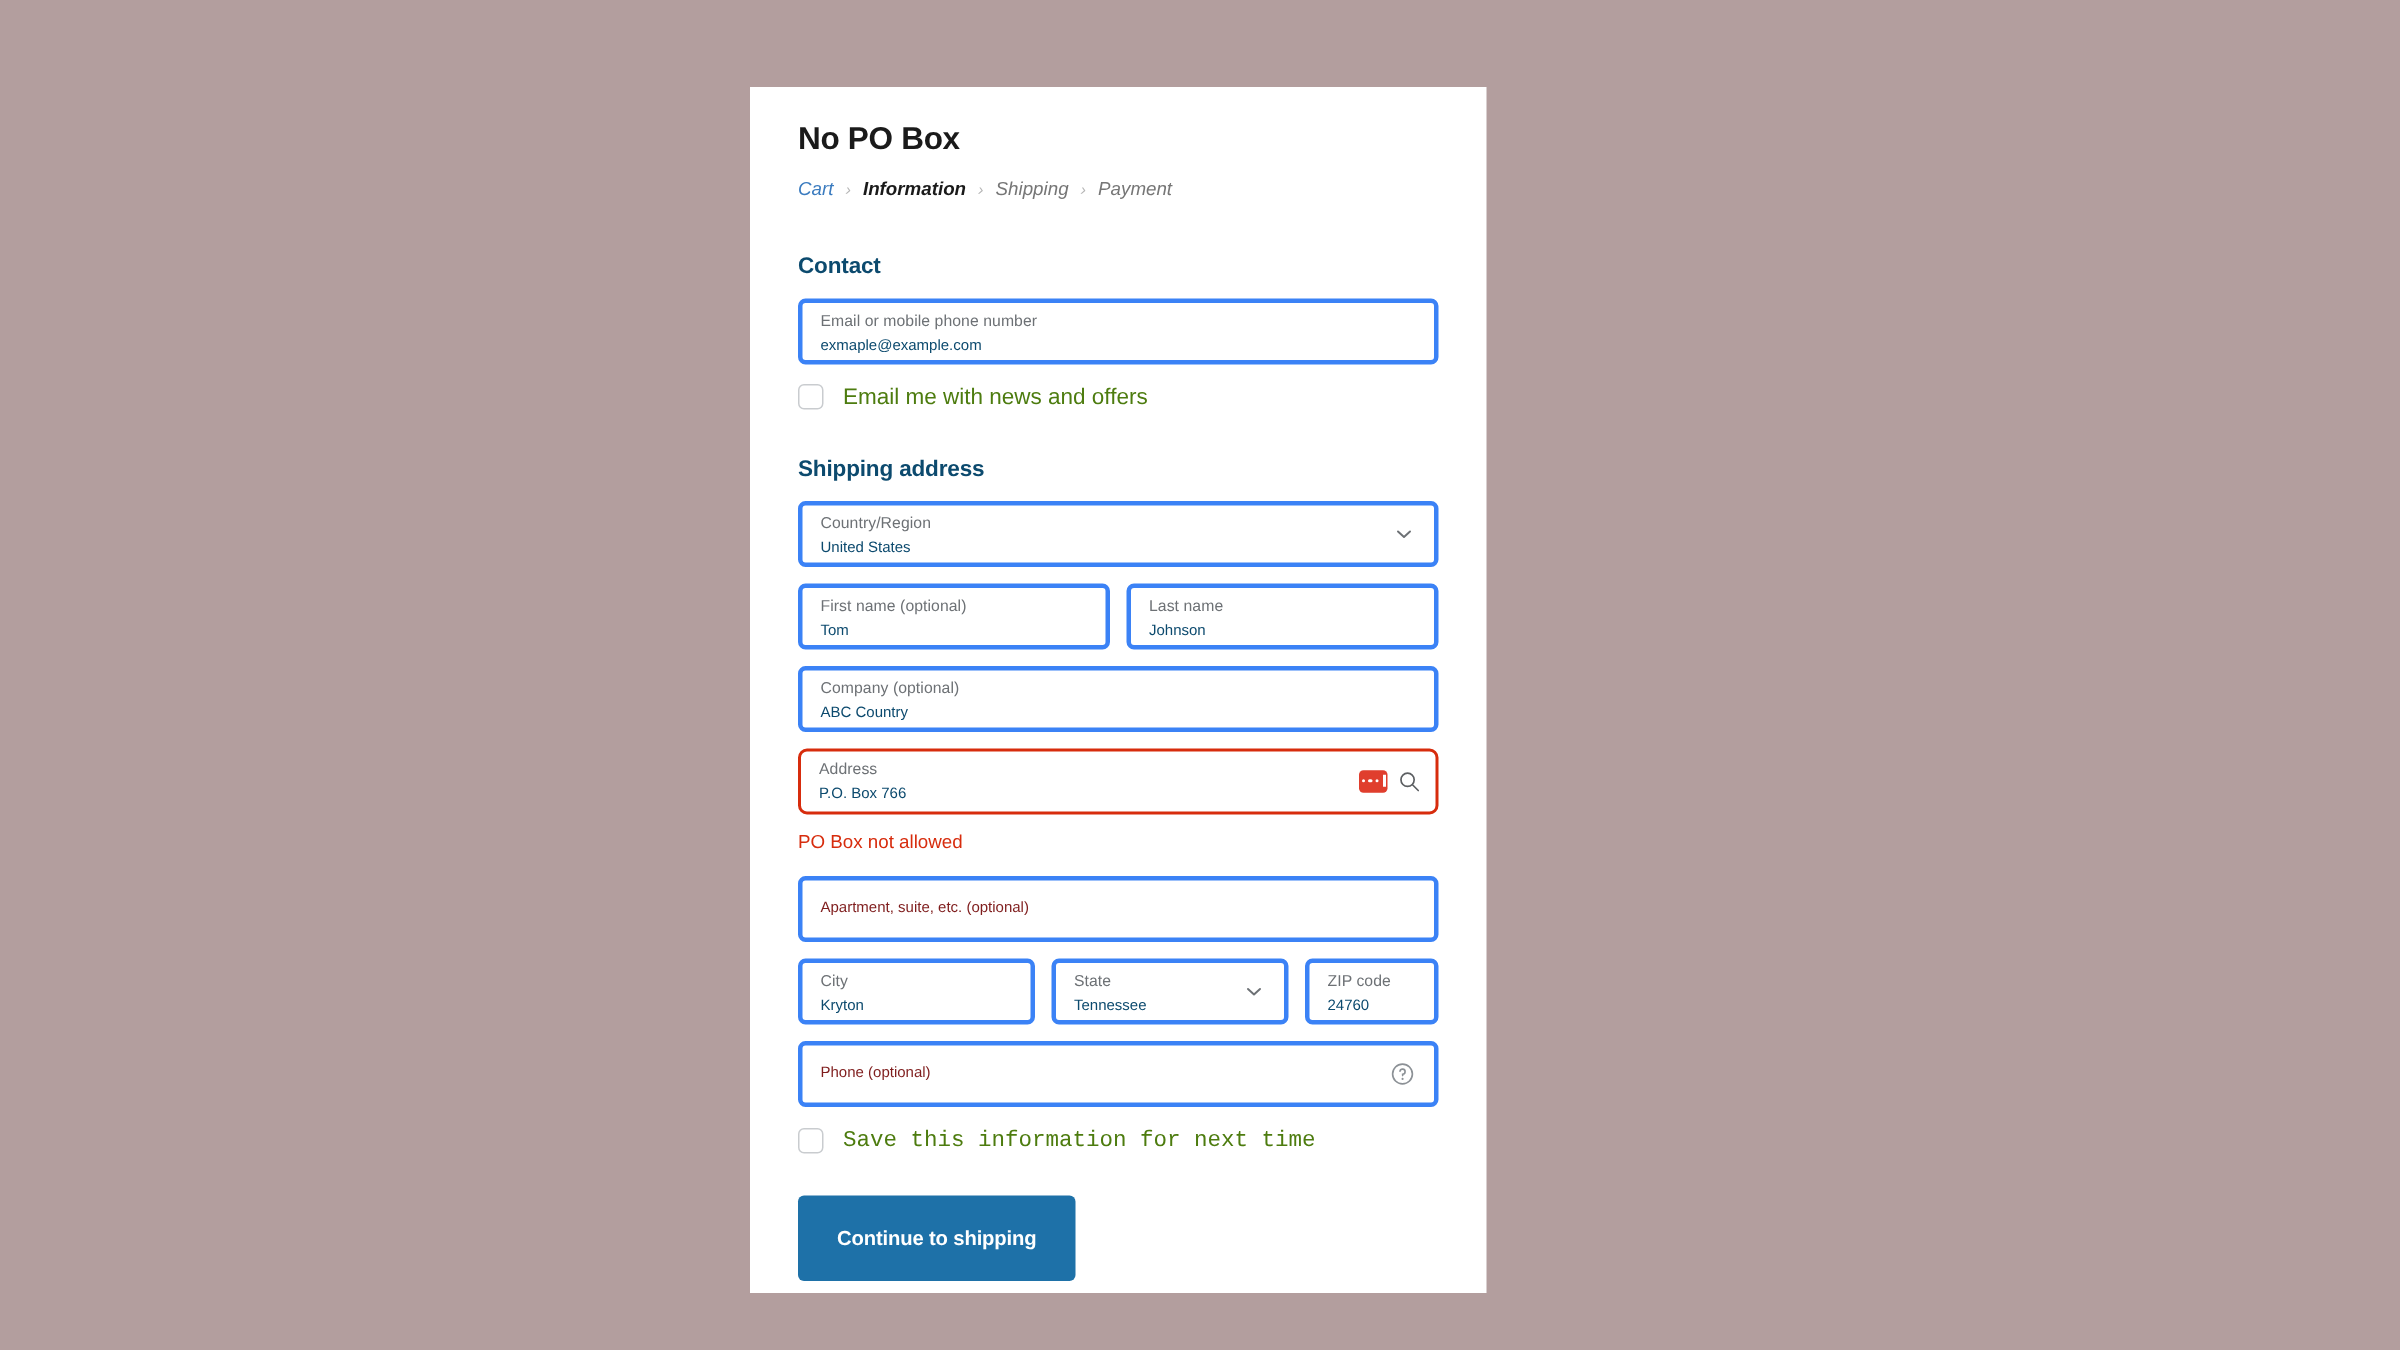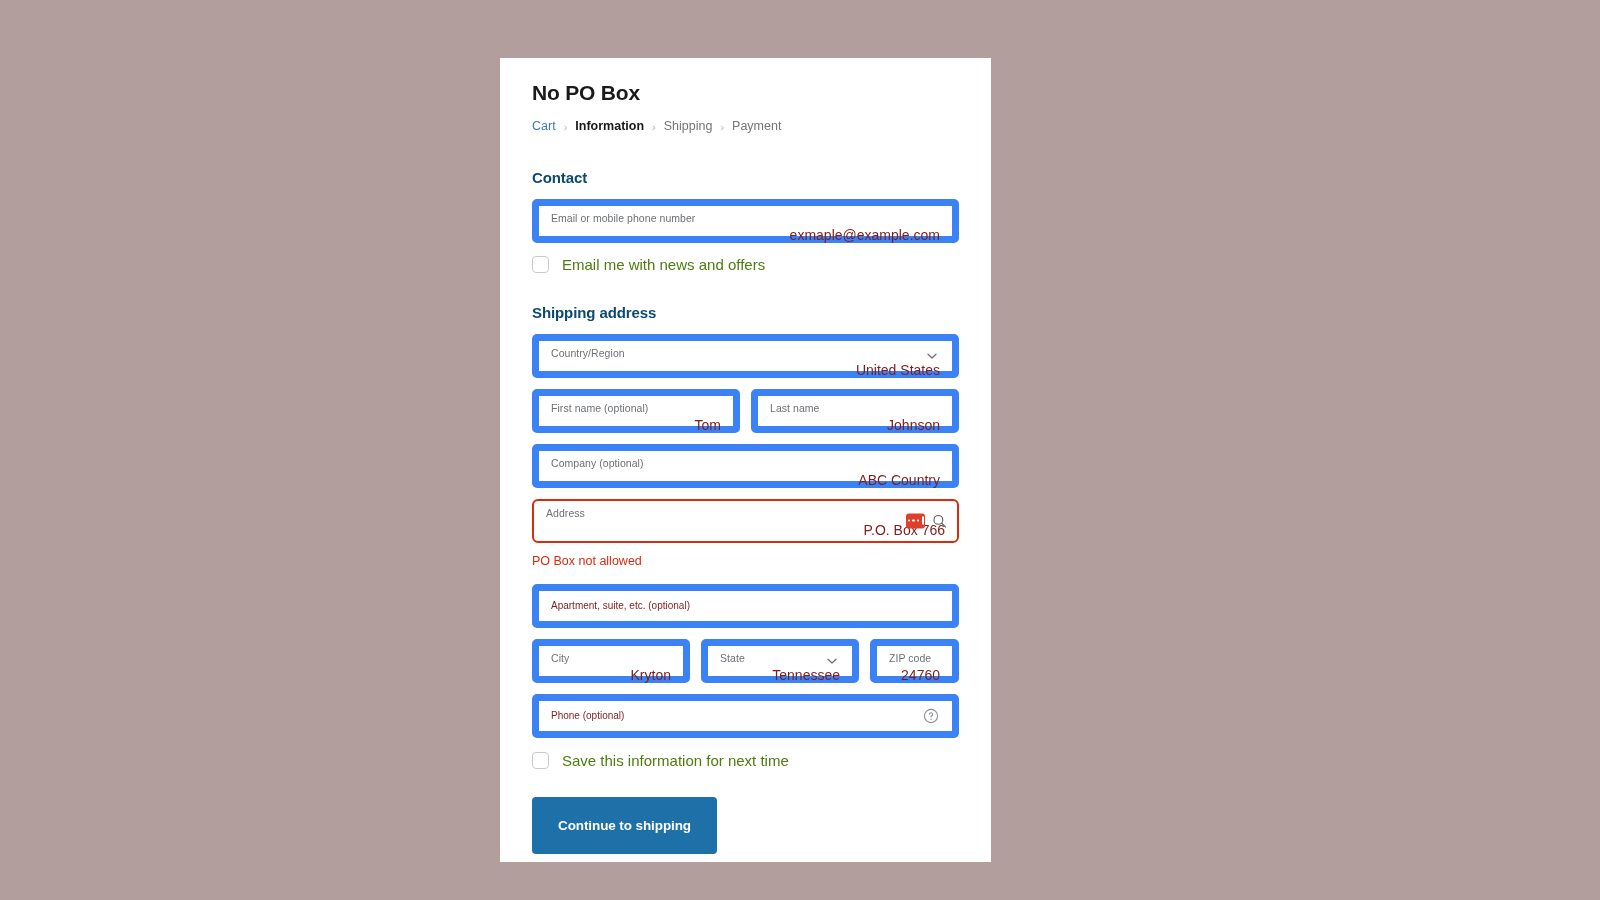--- a/index.html
+++ b/index.html
@@ -46,20 +46,21 @@
     line-height: 1.2;
   }
 
   
   .breadcrumb {
     margin-top: 15px;
     display: flex;
     align-items: flex-end;
     font-size: 12.5px;
     line-height: 1;
+    font-style: italic;
   }
   .crumb { white-space: nowrap; }
   .crumb.link { color: #3a7bbf; }
   .crumb.current { color: #1a1a1a; font-weight: bold; }
   .crumb.muted { color: #767676; }
   .crumb-sep {
     color: #b5b5b5;
     margin: 0 8px;
     font-size: 11px;
     line-height: 1;
@@ -73,46 +74,45 @@
     color: #0c4a6e;
     margin-top: 36px;
     margin-bottom: 13px;
     letter-spacing: -0.1px;
   }
   .section-heading.shipping { margin-top: 31px; }
 
   
   .field {
     position: relative;
-    border: 7px solid #3b82f6;
+    border: 3px solid #3b82f6;
     border-radius: 5px;
     background: #fff;
     height: 44px;
     padding: 6px 12px 0 12px;
     margin-bottom: 11px;
   }
   .field.error {
     border: 2px solid #d72c0d;
     border-radius: 6px;
     margin-bottom: 0;
   }
   .field-label {
     font-size: 10.5px;
     color: #6d7175;
     line-height: 13px;
     display: block;
     letter-spacing: 0.05px;
   }
   .field-value {
-    font-size: 14px;
-    color: #7f1d1d;
+    font-size: 10px;
+    color: #0c4a6e;
     line-height: 18px;
     display: block;
     margin-top: 1px;
-    text-align: right;
   }
   .field.placeholder-only {
     padding-top: 0;
     display: flex;
     align-items: center;
   }
   .field-placeholder {
     font-size: 10px;
     color: #7f1d1d;
     line-height: 18px;
@@ -195,21 +195,21 @@
     margin-bottom: 15px;
   }
 
   
   .check-row {
     display: flex;
     align-items: center;
     margin-top: 12px;
   }
   .check-row.offers { margin-top: 13px; }
-  .check-row.save { margin-top: 14px; }
+  .check-row.save { margin-top: 14px; font-family: Liberation Mono, monospace; }
   .checkbox {
     width: 17px;
     height: 17px;
     border: 1px solid #c9cccf;
     border-radius: 4px;
     background: #fff;
     flex: 0 0 auto;
   }
   .check-label {
     font-size: 15px;

